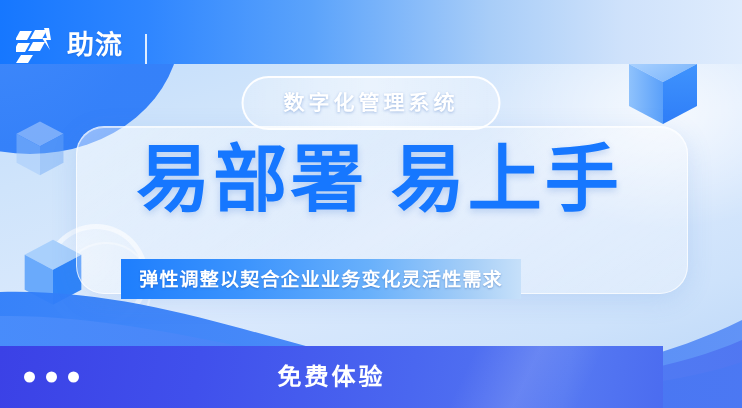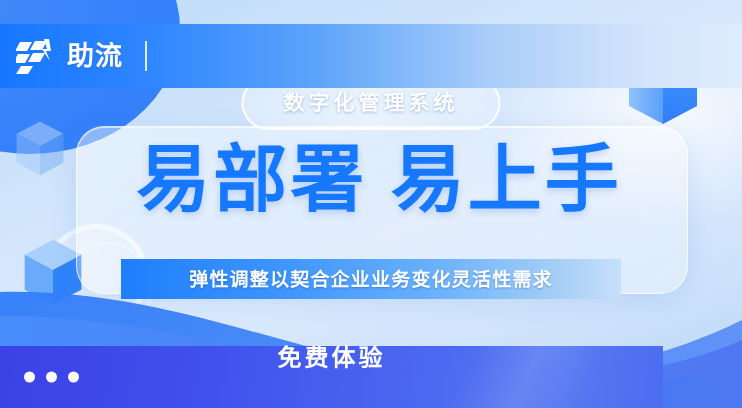--- a/index.html
+++ b/index.html
@@ -14,24 +14,23 @@
     width:742px; height:408px;
     overflow:hidden;
     background:linear-gradient(160deg,#bcd9fb 0%,#cfe4fb 28%,#dceafd 55%,#cde2fb 80%,#b7d4f7 100%);
   }
 
   
   #header {
     position:absolute; left:0; top:0;
     width:742px; height:64px;
     background:linear-gradient(90deg,#1677ff 0%,#2f86ff 20%,#5ba3fb 42%,#a8cdf8 66%,#cfe2fb 84%,#dfecfd 100%);
-    display:flex; align-items:center;
+    display:flex; align-items:flex-end;
     padding-left:16px;
     z-index:30;
-    margin-top:24px;
   }
   #logo-block { display:flex; align-items:center; gap:9px; }
   .logo-mark { position:relative; width:42px; height:38px; flex:none; }
   .logo-mark svg { display:block; width:42px; height:38px; }
   .logo-word {
     color:#ffffff; font-size:27px; font-weight:bold;
     letter-spacing:1px; line-height:1;
     text-shadow:0 1px 2px rgba(0,40,110,.18);
   }
   .head-sep {
@@ -113,38 +112,38 @@
     color:#1677ff;
     font-size:74px; font-weight:bold;
     letter-spacing:3px; line-height:1;
     white-space:nowrap;
     text-shadow:0 3px 7px rgba(30,95,200,.22);
   }
 
   
   #tagline-bar {
     position:absolute; left:121px; top:259px;
-    width:500px; height:40px;
+    width:400px; height:40px;
     z-index:24;
     display:flex; align-items:center; justify-content:center;
     background:linear-gradient(90deg,#1e7efd 0%,#3b93fd 30%,#68b0fb 62%,#a7cff7 88%,#c6e0fa 100%);
     color:#ffffff;
     font-size:19px; font-weight:bold;
     letter-spacing:1.2px; line-height:1;
     white-space:nowrap;
     text-shadow:0 1px 2px rgba(10,60,150,.35);
   }
 
   
   #cta-band {
     position:absolute; left:0; bottom:0;
     width:663px; height:62px;
     z-index:26;
     background:linear-gradient(100deg,#3b41e6 0%,#4050ec 30%,#4a67f0 62%,#5679f2 85%,#4b6cf0 100%);
-    display:flex; align-items:flex-start; justify-content:center;
+    display:flex; align-items:center; justify-content:center;
   }
   #cta-band::after {
     content:""; position:absolute; right:0; top:0;
     width:330px; height:62px;
     background:linear-gradient(115deg,rgba(255,255,255,0) 40%,rgba(255,255,255,.12) 58%,rgba(255,255,255,0) 76%);
     pointer-events:none;
   }
   #cta-text {
     color:#ffffff; font-size:24px; font-weight:bold;
     letter-spacing:3px; line-height:1;

